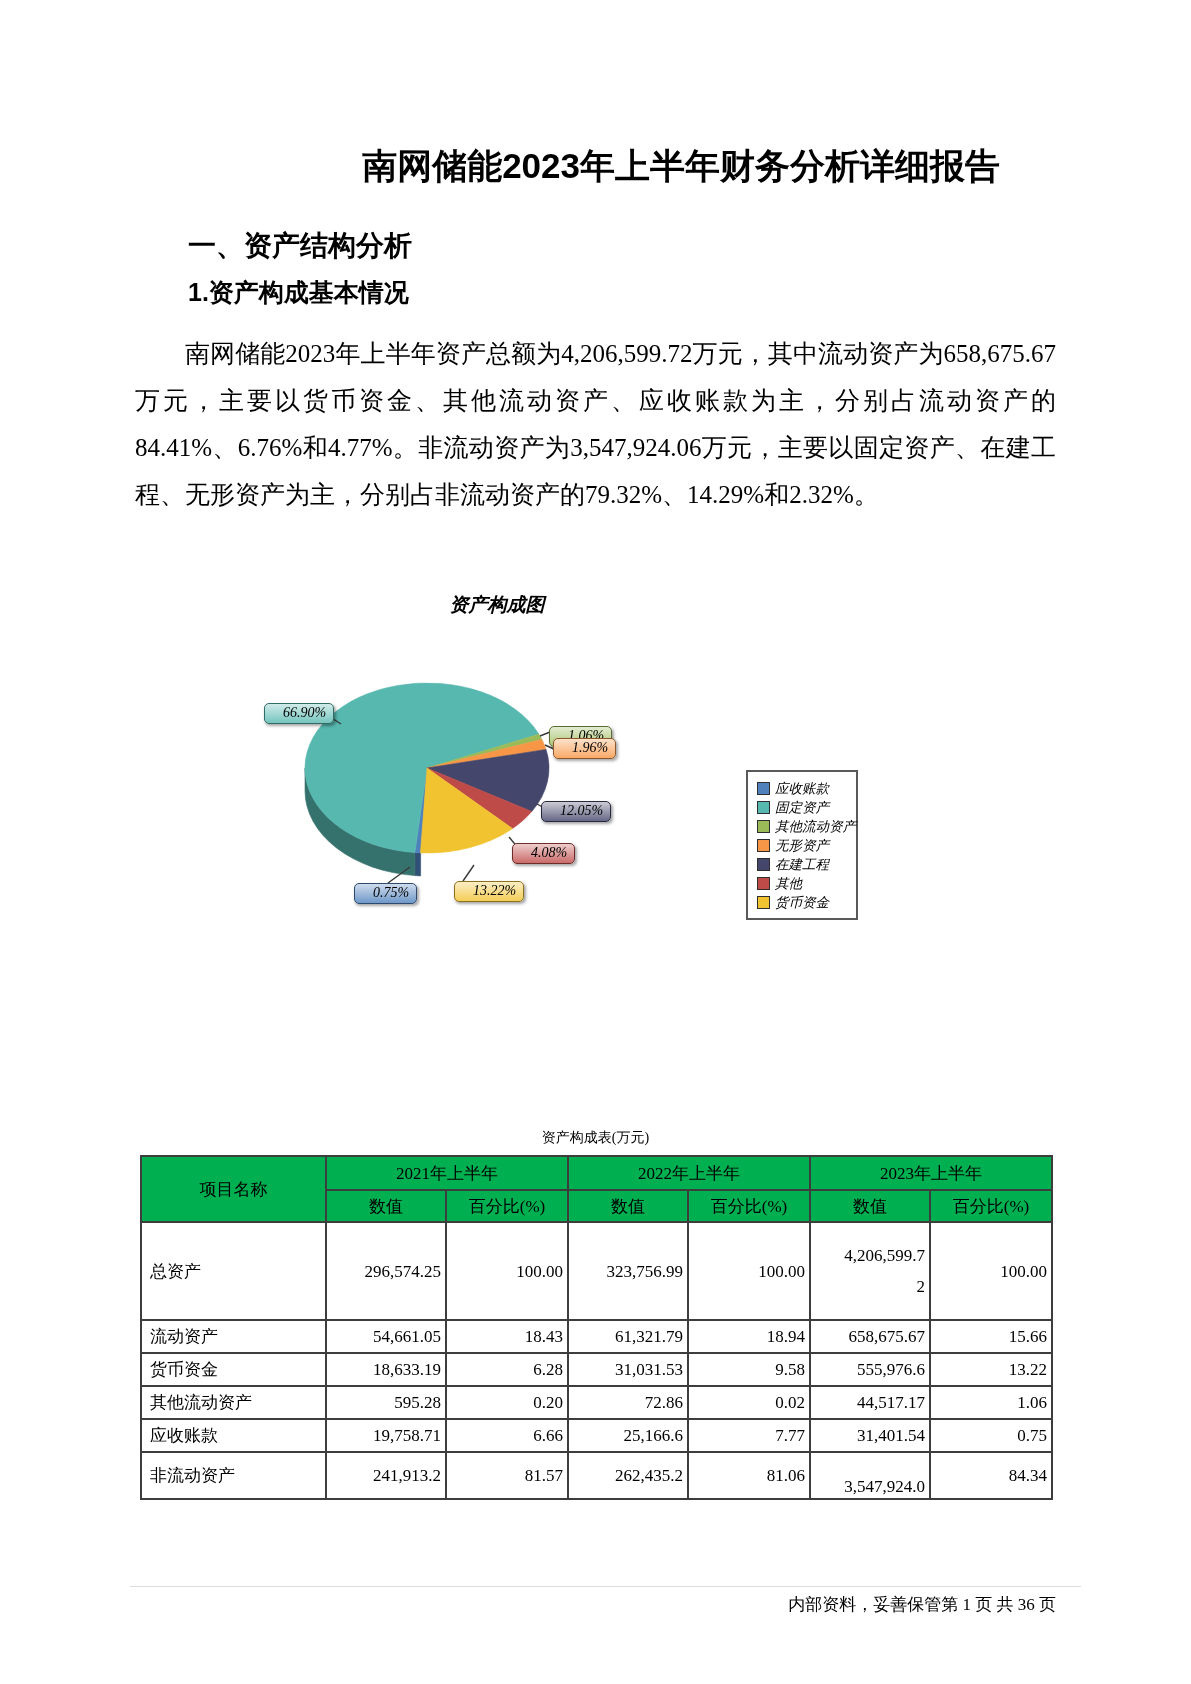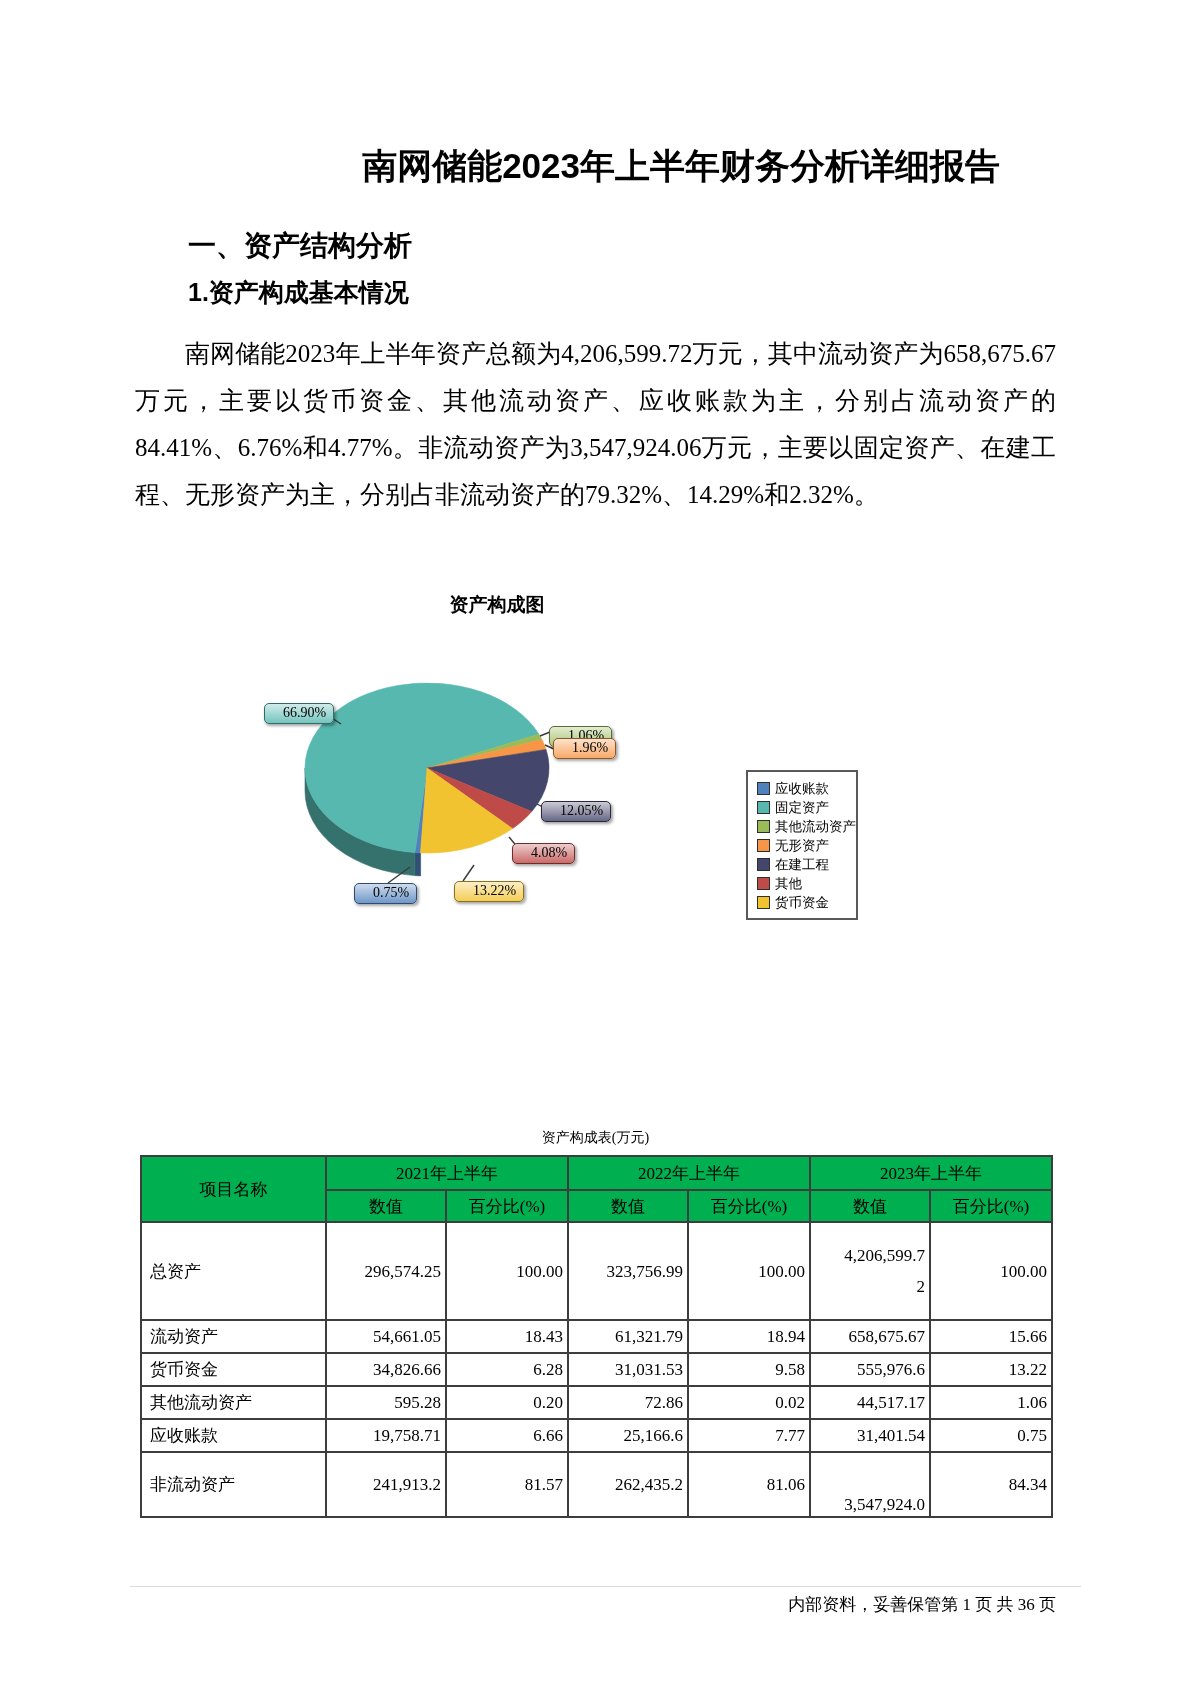--- a/index.html
+++ b/index.html
@@ -20,21 +20,21 @@
   }
   #sub-heading{
     top:278px; left:188px; font-family:"Liberation Sans", sans-serif;
     font-weight:bold; font-size:25px; line-height:29px;
   }
   #intro-para{
     top:330px; left:135px; width:921px;
     font-size:25px; line-height:47px; text-align:justify; text-indent:2em;
   }
   
-  #chart{top:560px; left:0; width:1181px; height:372px;}
+  #chart{top:560px; left:0; width:1181px; height:372px;font-style:italic;}
   #chart-title{
     position:absolute; top:32px; left:377px; width:240px; text-align:center;
     font-weight:bold; font-size:19px; font-family:"Liberation Serif", serif;
   }
   #pie-svg{position:absolute; top:0; left:0;}
   .pie-label{
     position:absolute; border-radius:5px; padding:1px 7px 2px 18px;
     font-size:14px; line-height:16px; font-family:"Liberation Serif", serif;
     color:#000; box-shadow:1.5px 2px 3px rgba(0,0,0,.35); white-space:nowrap;
   }
@@ -57,21 +57,21 @@
     position:absolute; top:1155px; left:140px; border-collapse:collapse;
     table-layout:fixed; width:911px; font-size:17px;
   }
   #asset-table th, #asset-table td{
     border:2px solid #3d3d3d; padding:0; overflow:hidden;
   }
   #asset-table thead th{
     background:#00B050; font-weight:normal; text-align:center;
   }
   .hrow1{height:34px;} .hrow2{height:32px;}
-  .row-normal{height:32px;} .row-tall{height:98px;} .row-medium{height:65px;}
+  .row-normal{height:32px;} .row-tall{height:98px;} .row-medium{height:47px;}
   #asset-table tbody th{
     font-weight:normal; text-align:left; padding-left:8px; vertical-align:middle;
   }
   #asset-table tbody td{
     text-align:right; padding-right:4px; vertical-align:middle;
     white-space:pre-line; line-height:31px;
   }
   
   #footer-rule{top:1586px; left:130px; width:951px; border-top:1px solid #dcdcdc;}
   #footer{
@@ -196,21 +196,21 @@
           <th>流动资产</th>
           <td>54,661.05</td>
           <td>18.43</td>
           <td>61,321.79</td>
           <td>18.94</td>
           <td>658,675.67</td>
           <td>15.66</td>
         </tr>
         <tr class="row-normal">
           <th>货币资金</th>
-          <td>34,826.66</td>
+          <td>18,633.19</td>
           <td>6.28</td>
           <td>31,031.53</td>
           <td>9.58</td>
           <td>555,976.6</td>
           <td>13.22</td>
         </tr>
         <tr class="row-normal">
           <th>其他流动资产</th>
           <td>595.28</td>
           <td>0.20</td>

